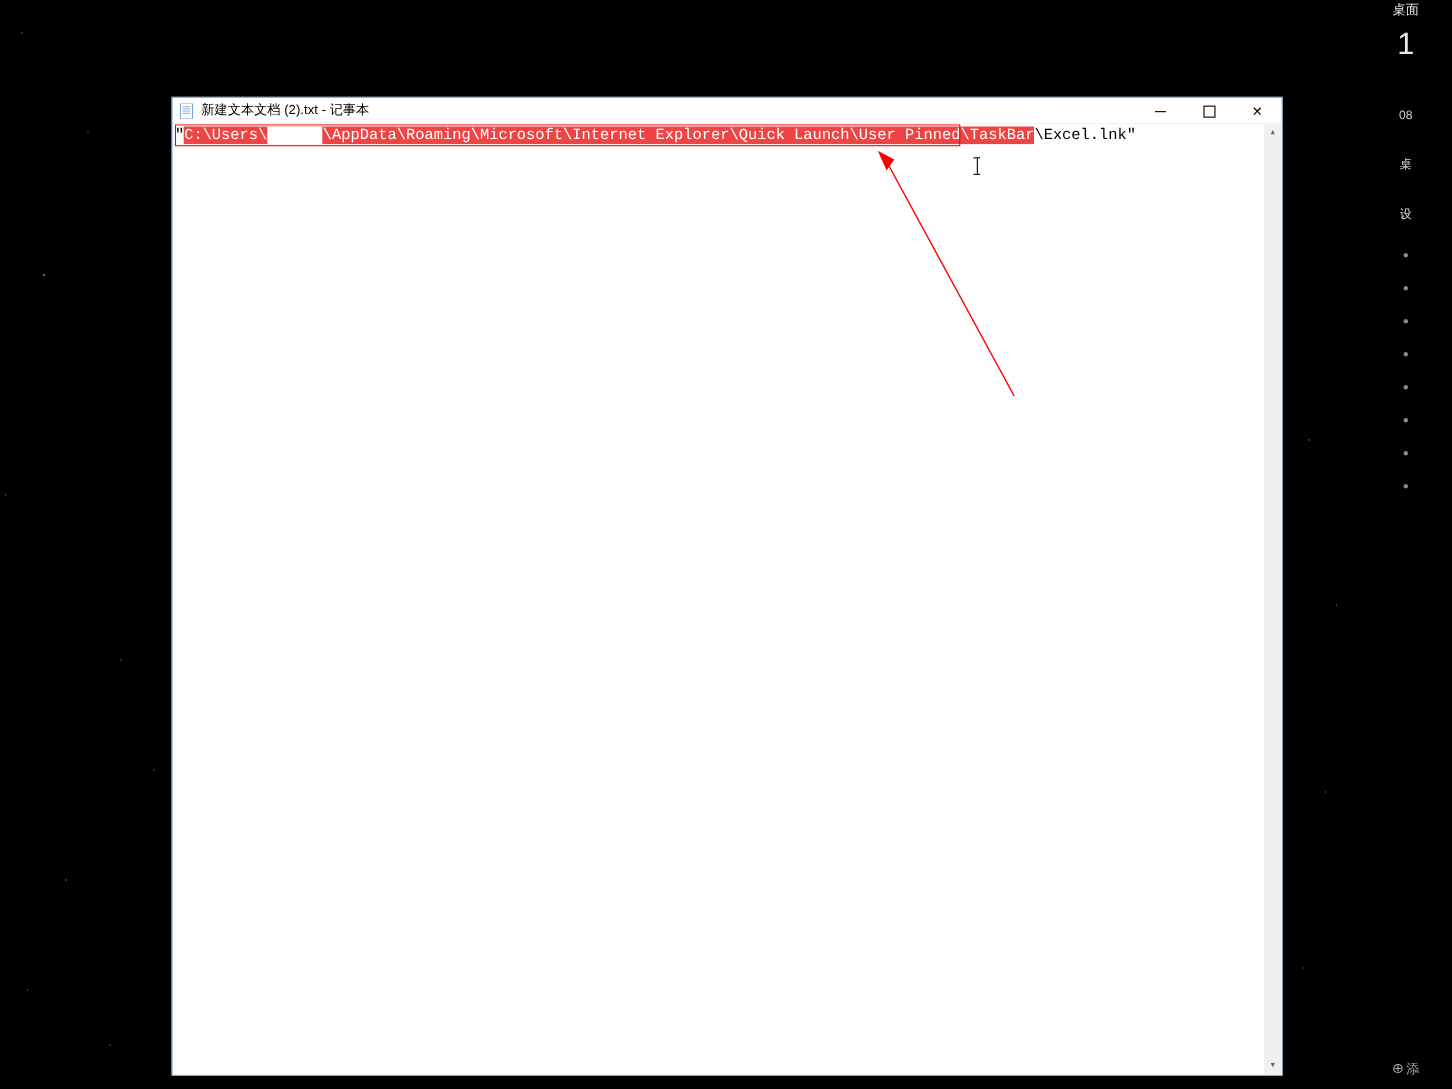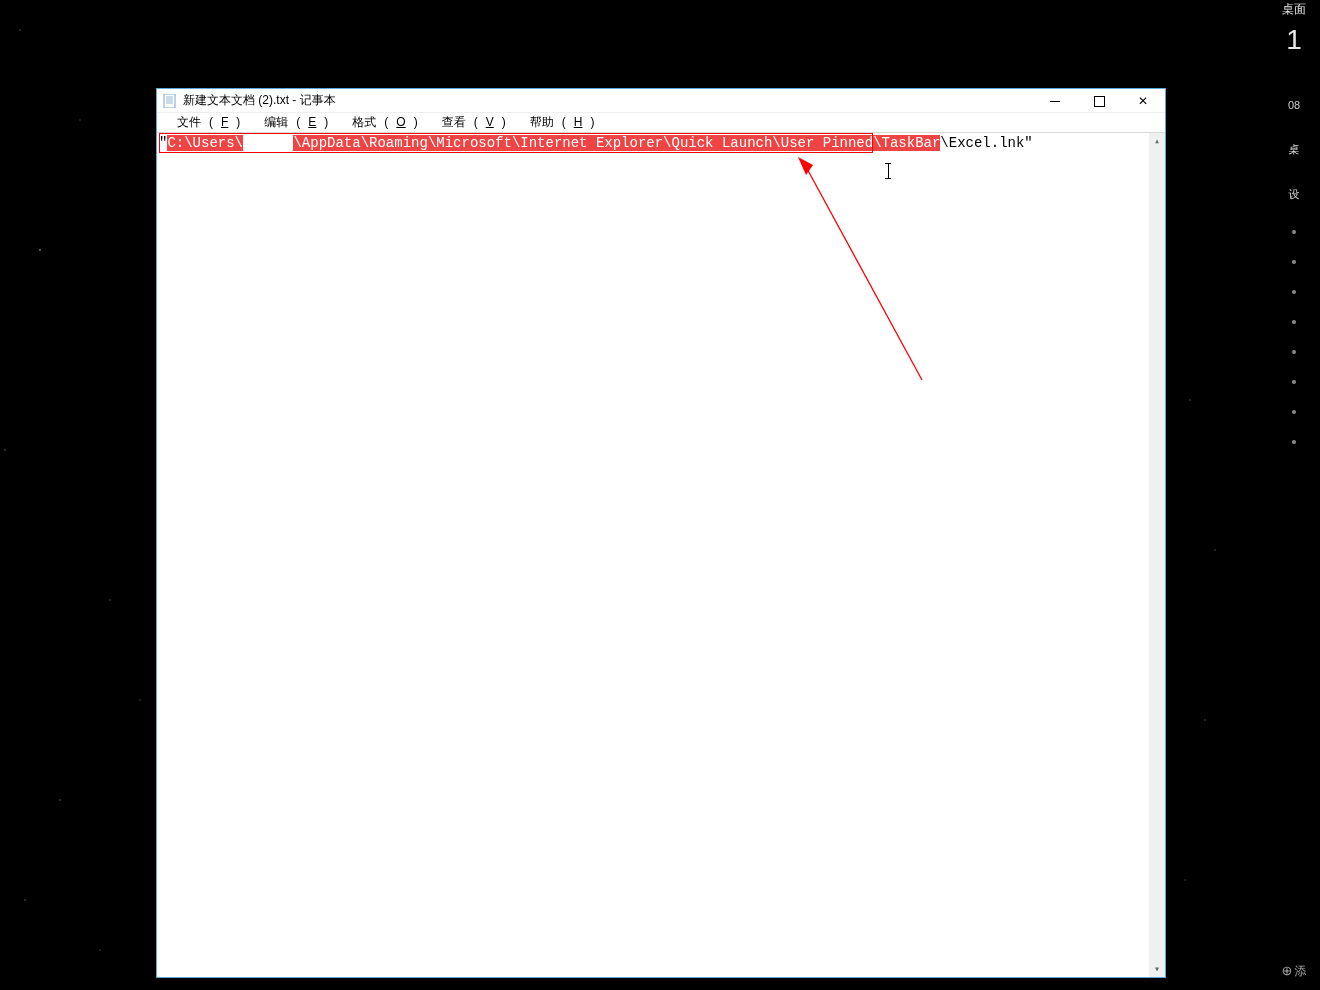--- a/index.html
+++ b/index.html
@@ -25,21 +25,21 @@
       radial-gradient(1px 1px at 1215px 550px,#777,transparent),
       radial-gradient(1px 1px at 1205px 720px,#888,transparent),
       radial-gradient(1px 1px at 1185px 880px,#666,transparent),
       radial-gradient(1px 1px at 25px 900px,#888,transparent),
       radial-gradient(1px 1px at 100px 950px,#777,transparent);
   }
 
   
   .widget-bar {
     position: absolute;
-    right: 0; top: 0;
+    right: 16px; top: 0;
     width: 52px; height: 100%;
     color: #e8e8e8;
     font-size: 12px;
     display: flex; flex-direction: column; align-items: center;
     padding-top: 2px;
   }
   .widget-bar .wb-top { text-align: center; line-height: 1.3; }
   .widget-bar .wb-clock { font-size: 28px; font-weight: 300; margin-top: 4px; }
   .widget-bar .wb-date { font-size: 11px; color: #ccc; margin-top: 40px; }
   .widget-bar .wb-row { margin-top: 30px; font-size: 11px; color: #ddd; }
@@ -196,27 +196,20 @@
       </svg>
     </span>
     <span>新建文本文档 (2).txt - 记事本</span>
     <div class="win-controls">
       <div class="min"></div>
       <div class="max"></div>
       <div class="close"></div>
     </div>
   </div>
 
-  <div class="menubar">
-    <span><span>文件</span>(<span class="acc">F</span>)</span>
-    <span><span>编辑</span>(<span class="acc">E</span>)</span>
-    <span><span>格式</span>(<span class="acc">O</span>)</span>
-    <span><span>查看</span>(<span class="acc">V</span>)</span>
-    <span><span>帮助</span>(<span class="acc">H</span>)</span>
-  </div>
 
   <div class="editor">
     <div class="editor-inner"><span class="quote">"</span><span class="sel"><span>C:\Users\</span><span class="redact">██████</span><span>\AppData\Roaming\Microsoft\Internet Explorer\Quick Launch\User Pinned\TaskBar</span></span><span>\Excel.lnk"</span></div>
 
     <div class="scrollbar-v">
       <div class="sb-arrow up">▴</div>
       <div class="sb-arrow down">▾</div>
     </div>
 
     <div class="anno-box" style="left:2px; top:0px; width:714px; height:20px;"></div>

